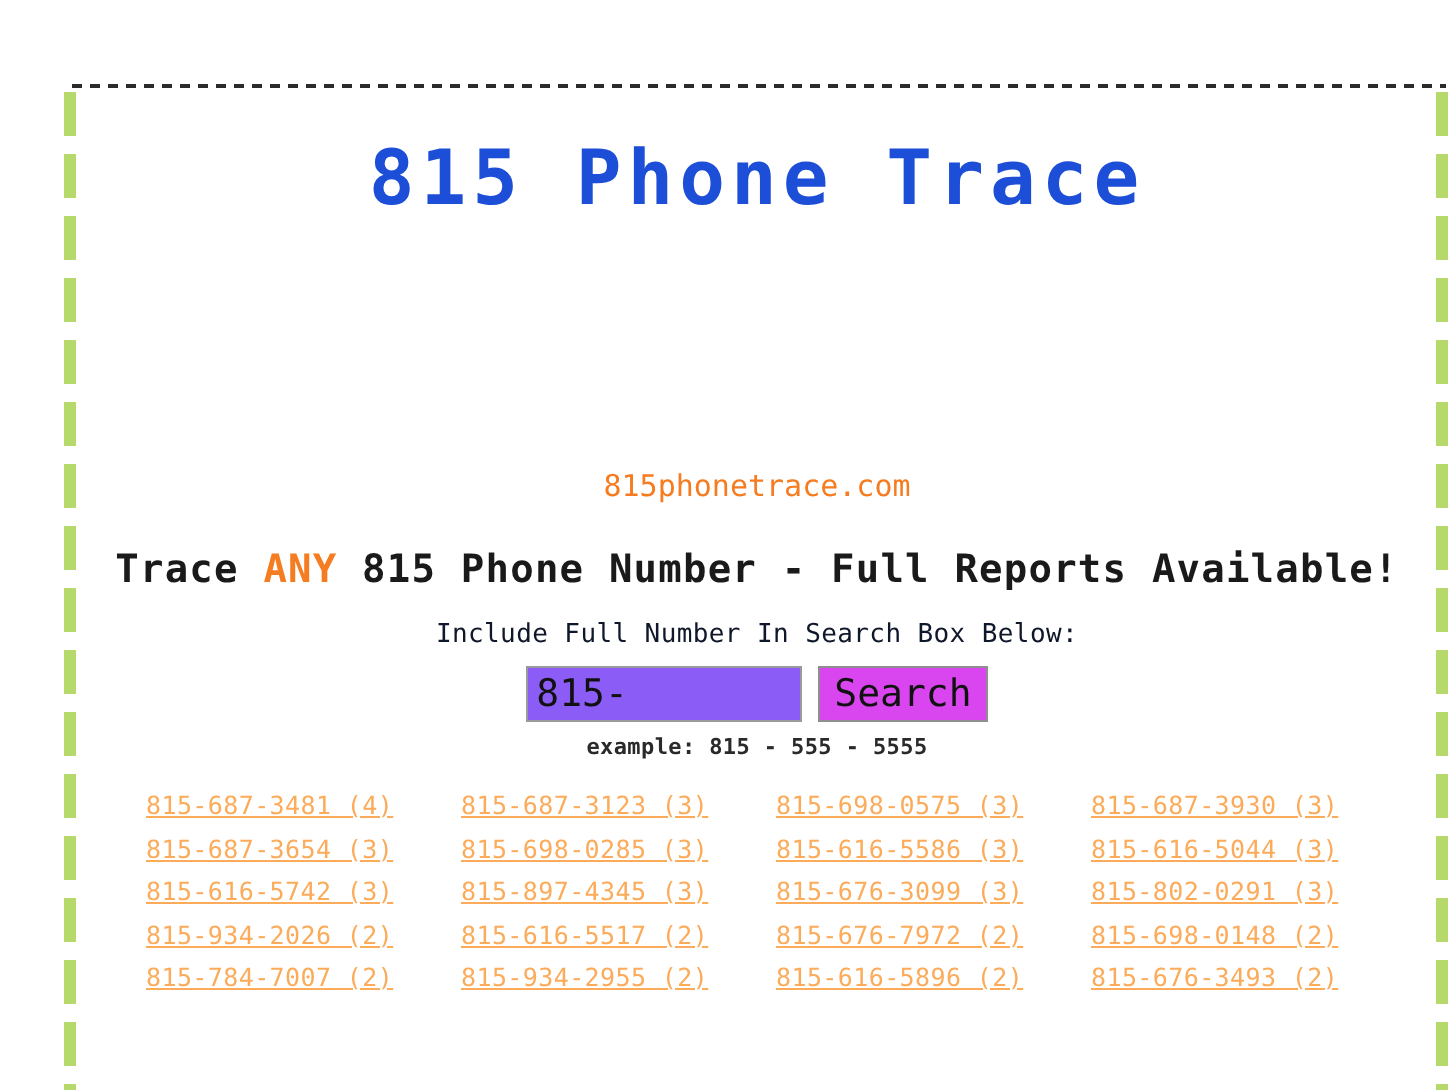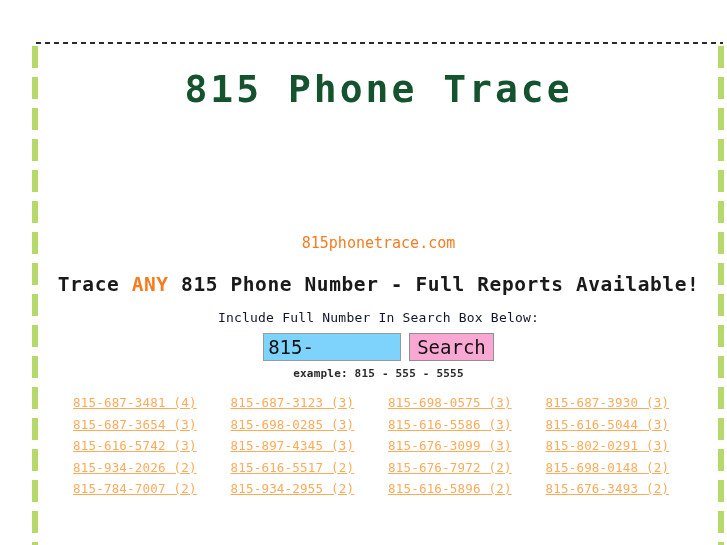--- a/index.html
+++ b/index.html
@@ -56,21 +56,21 @@
   #content {
     position: absolute;
     left: 23px;
     top: 23px;
     width: 679px;
     height: 520px;
   }
 
   #site-title {
     text-align: center;
-    color: #14532d;
+    color: #1d4ed8;
     font-weight: bold;
     font-size: 38px;
     letter-spacing: 3px;
     margin: 0;
     padding-top: 22px;
     line-height: 46px;
     white-space: pre;
   }
 
   #ad-slot {
@@ -112,35 +112,35 @@
     text-align: center;
     font-size: 0;
     white-space: nowrap;
   }
   #search-input {
     width: 128px;
     height: 22px;
     box-sizing: content-box;
     padding: 2px 4px;
     border: 1px solid #9a9a9a;
-    background: #7dd3fc;
+    background: #8b5cf6;
     color: #111111;
     font-family: "DejaVu Sans Mono", "Liberation Mono", monospace;
     font-size: 19px;
     line-height: 22px;
     vertical-align: middle;
     outline: none;
   }
   #search-button {
     margin-left: 8px;
     height: 28px;
     padding: 0 7px;
     box-sizing: border-box;
     border: 1px solid #8f8f8f;
-    background: #f9a8d4;
+    background: #d946ef;
     color: #111111;
     font-family: "DejaVu Sans Mono", "Liberation Mono", monospace;
     font-size: 19px;
     line-height: 26px;
     vertical-align: middle;
     cursor: pointer;
   }
 
   #search-example {
     text-align: center;

